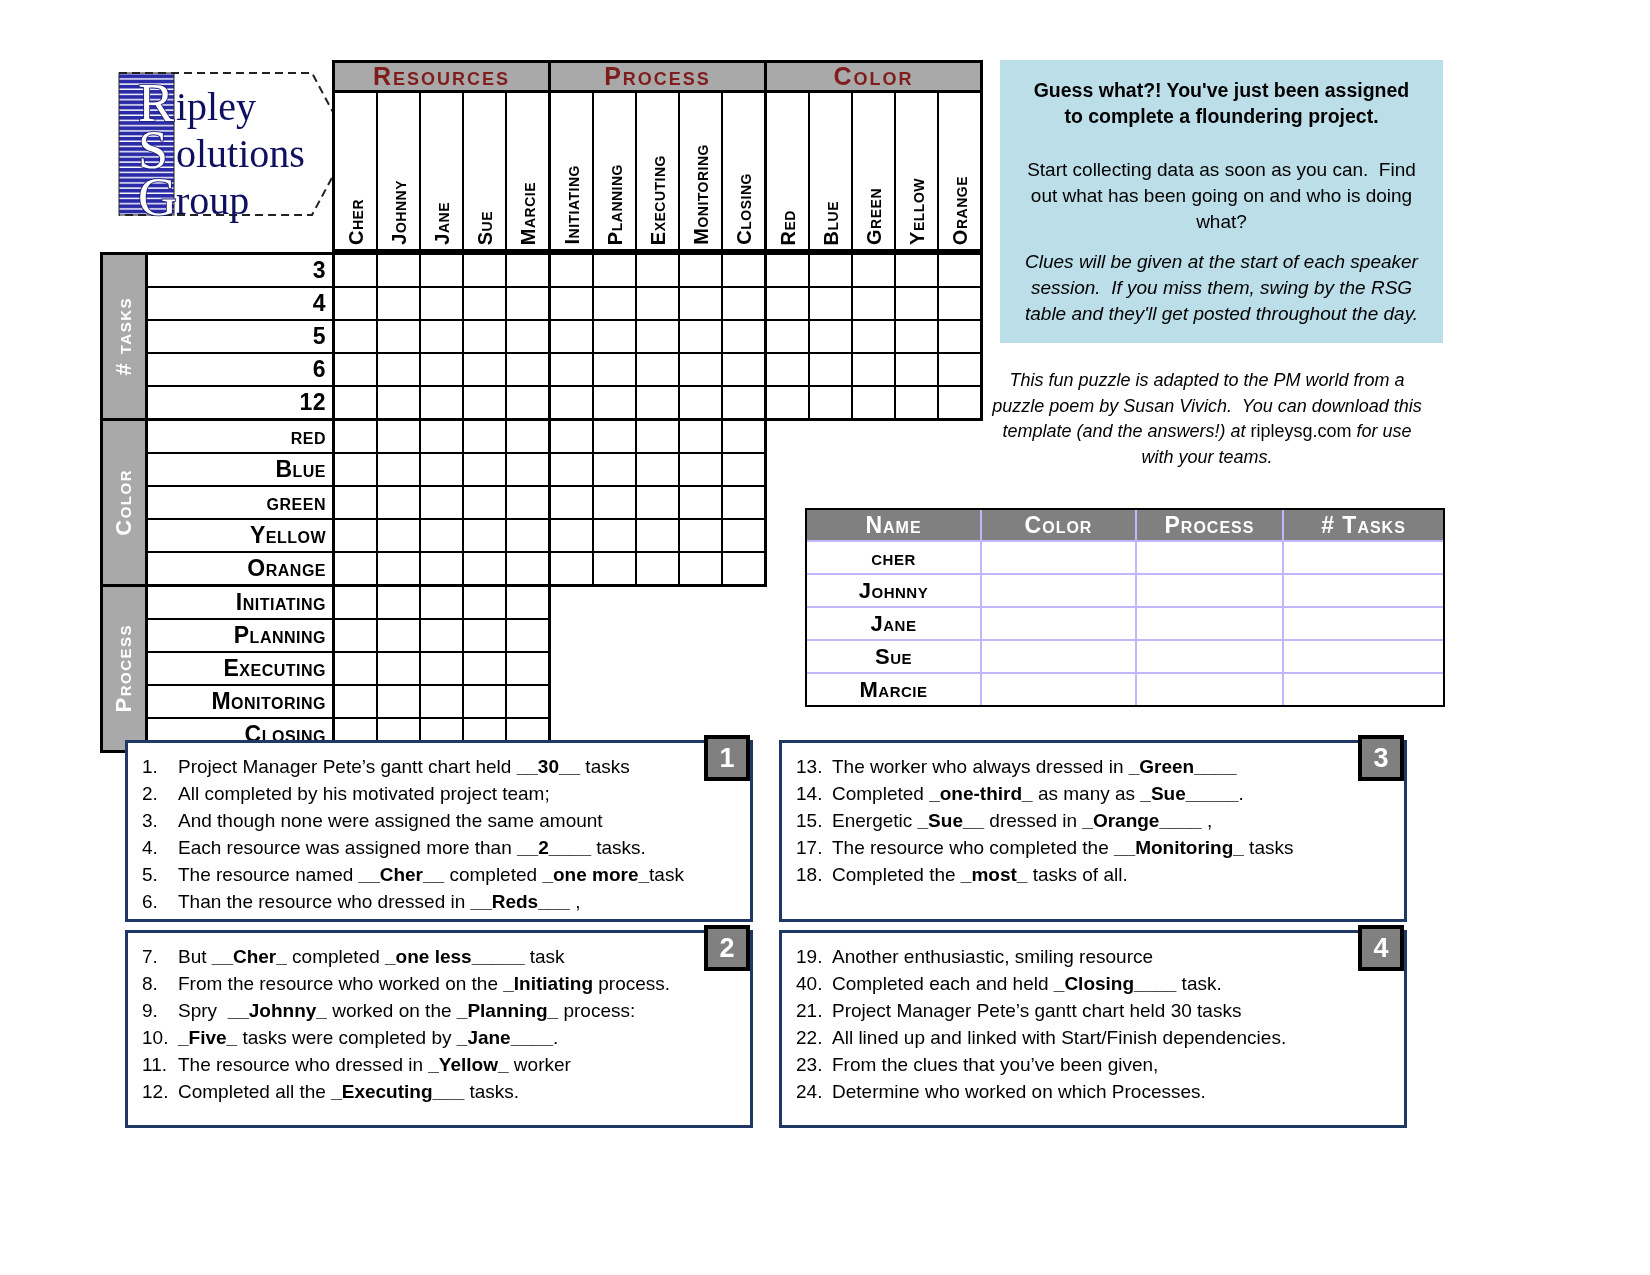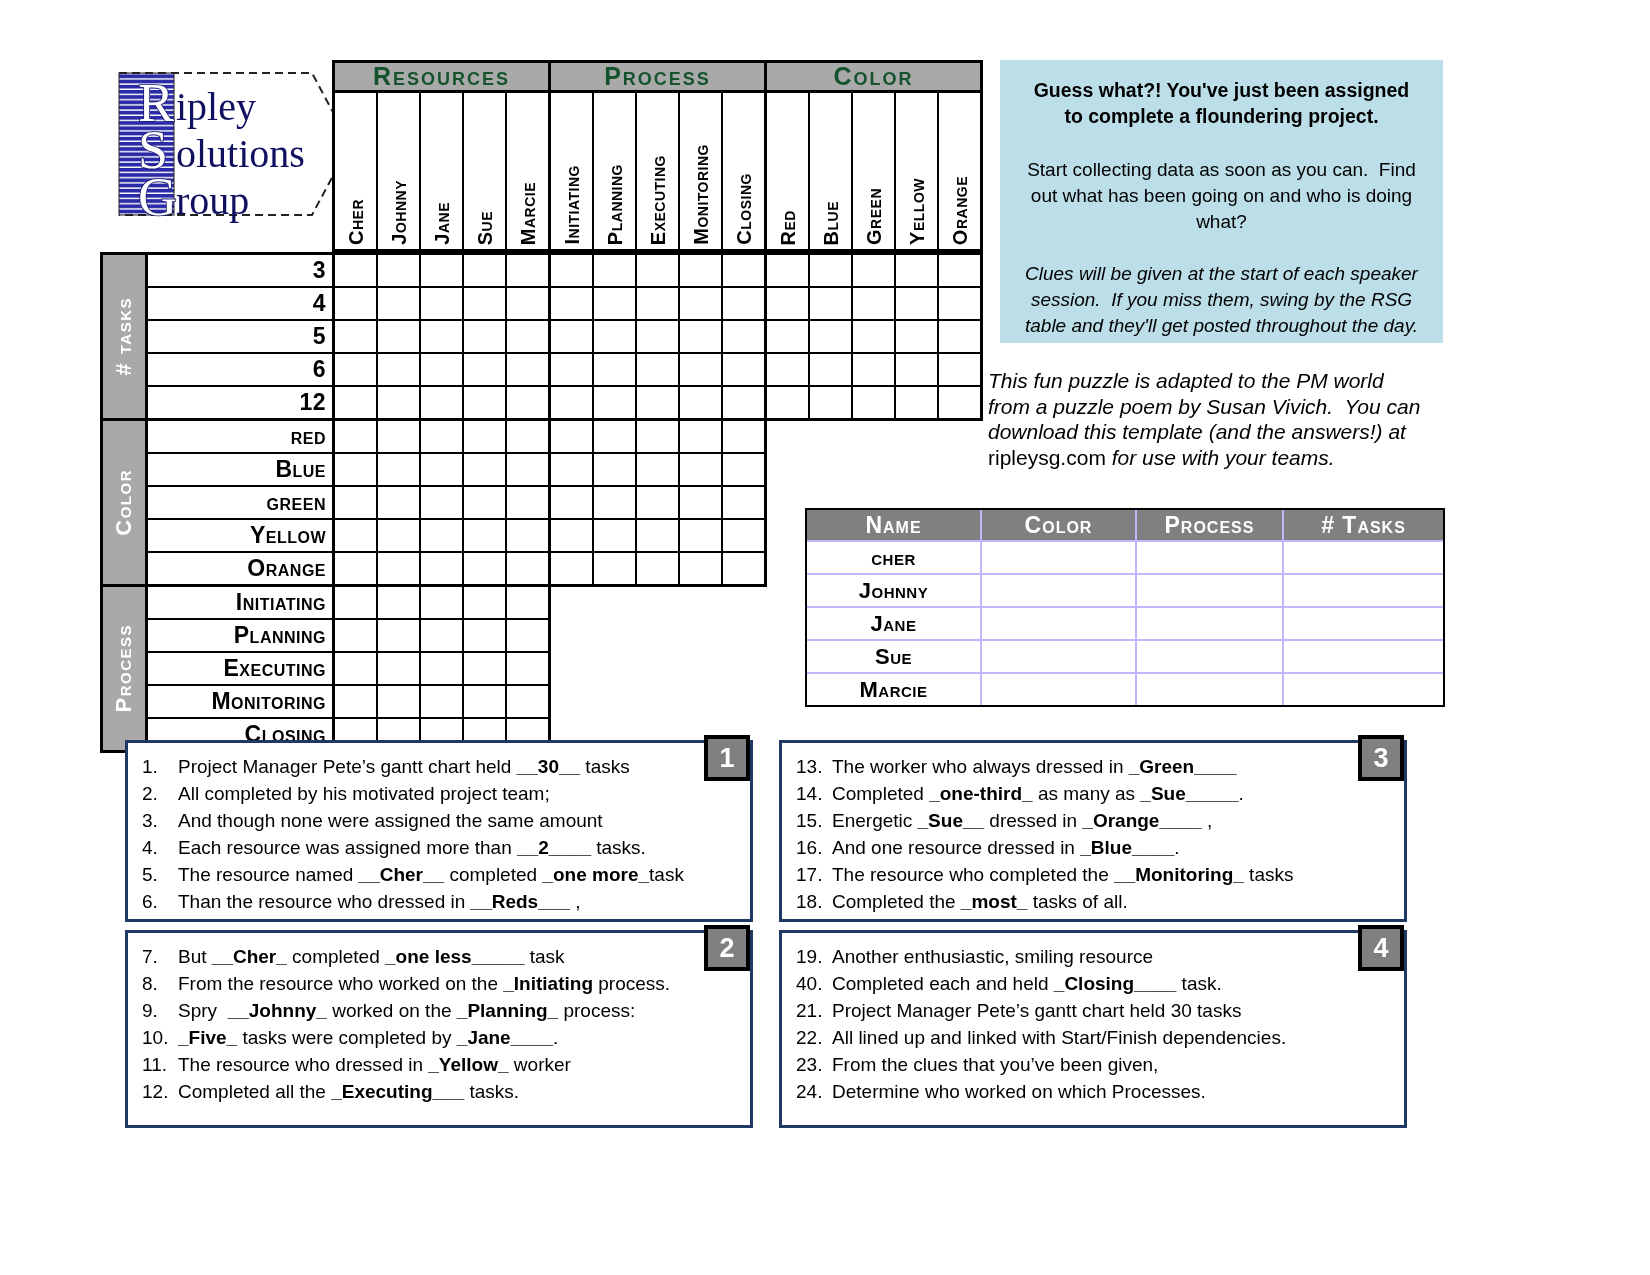--- a/index.html
+++ b/index.html
@@ -6,21 +6,21 @@
     --band_gray:#A9A9A9; --header_gray:#808080; --info_blue:#BCDEE8;
     --navy:#1F3864; --logo_blue:#2B2BA8;
   }
   html,body{margin:0;padding:0;background:#fff;}
   #canvas{position:relative;width:1650px;height:1275px;background:#fff;overflow:hidden;
           font-family:"Liberation Sans",sans-serif;color:#000;}
 
   
   .gband{position:absolute;background:var(--band_gray);border:3px solid #000;
          display:flex;align-items:center;justify-content:center;}
-  .gband span{color:#14532d;font-weight:bold;font-variant:small-caps;font-size:25px;letter-spacing:2px;}
+  .gband span{color:#7f1d1d;font-weight:bold;font-variant:small-caps;font-size:25px;letter-spacing:2px;}
   .vblock{position:absolute;display:grid;grid-template-columns:repeat(5,41px);grid-template-rows:156px;
           gap:2px;background:#000;border:3px solid #000;}
   .vcell{background:#fff;display:flex;align-items:flex-end;justify-content:center;padding-bottom:4px;}
   .vlabel{writing-mode:vertical-rl;transform:rotate(180deg);font-weight:bold;font-variant:small-caps;
           font-size:20px;letter-spacing:.5px;line-height:1;}
   .sband{position:absolute;background:var(--band_gray);border:3px solid #000;
          display:flex;align-items:center;justify-content:center;}
   .sband span{writing-mode:vertical-rl;transform:rotate(180deg);color:#fff;font-weight:bold;
               font-variant:small-caps;font-size:22px;letter-spacing:1.5px;}
   .labelcol{position:absolute;display:grid;grid-template-columns:184px;grid-template-rows:repeat(5,31px);
@@ -39,23 +39,23 @@
        font-variant:small-caps;font-weight:bold;font-size:23px;letter-spacing:1px;}
   .atname{background:#fff;display:flex;align-items:center;justify-content:center;
           font-variant:small-caps;font-weight:bold;font-size:22px;letter-spacing:.5px;}
   .atcell{background:#fff;}
 
   
   #info-box{position:absolute;left:1000px;top:60px;width:443px;height:283px;background:var(--info_blue);
             box-sizing:border-box;padding:17px 22px;text-align:center;font-size:19px;line-height:26px;}
   #info-heading{font-weight:bold;font-size:19.5px;}
   #info-body{margin-top:28px;}
-  #info-italic{margin-top:26px;font-style:italic;}
-  #note{position:absolute;left:988px;top:368px;width:438px;text-align:left;font-style:italic;
-        font-size:21px;line-height:25.5px;}
+  #info-italic{margin-top:14px;font-style:italic;}
+  #note{position:absolute;left:988px;top:368px;width:438px;text-align:center;font-style:italic;
+        font-size:18px;line-height:25.5px;}
   #note .plain{font-style:normal;}
 
   
   .cluebox{position:absolute;background:#fff;border:3px solid var(--navy);padding:10px 8px 0 14px;}
   .clueline{display:flex;line-height:27px;font-size:19px;}
   .cluenum{width:36px;flex:none;}
   .cluetext{flex:1;}
   .cluetext b{font-weight:bold;}
   .badge{position:absolute;top:-8px;right:0;width:38px;height:38px;background:var(--header_gray);
          border:4px solid #000;color:#fff;font-weight:bold;font-size:27px;
@@ -489,24 +489,20 @@
         </div>
         <div class="clueline">
           <span class="cluenum">14.</span>
           <span class="cluetext"><span>Completed </span><b>_one-third_</b><span> as many as </span><b>_Sue_____</b><span>.</span></span>
         </div>
         <div class="clueline">
           <span class="cluenum">15.</span>
           <span class="cluetext"><span>Energetic </span><b>_Sue__</b><span> dressed in </span><b>_Orange____</b><span> ,</span></span>
         </div>
         <div class="clueline">
-          <span class="cluenum">16.</span>
-          <span class="cluetext"><span>And one resource dressed in </span><b>_Blue____</b><span>.</span></span>
-        </div>
-        <div class="clueline">
           <span class="cluenum">17.</span>
           <span class="cluetext"><span>The resource who completed the </span><b>__Monitoring_</b><span> tasks</span></span>
         </div>
         <div class="clueline">
           <span class="cluenum">18.</span>
           <span class="cluetext"><span>Completed the </span><b>_most_</b><span> tasks of all.</span></span>
         </div>
       </div>
       <div class="cluebox" style="left: 779px; top: 930px; width: 600px; height: 182px;">
         <div class="badge">4</div>

